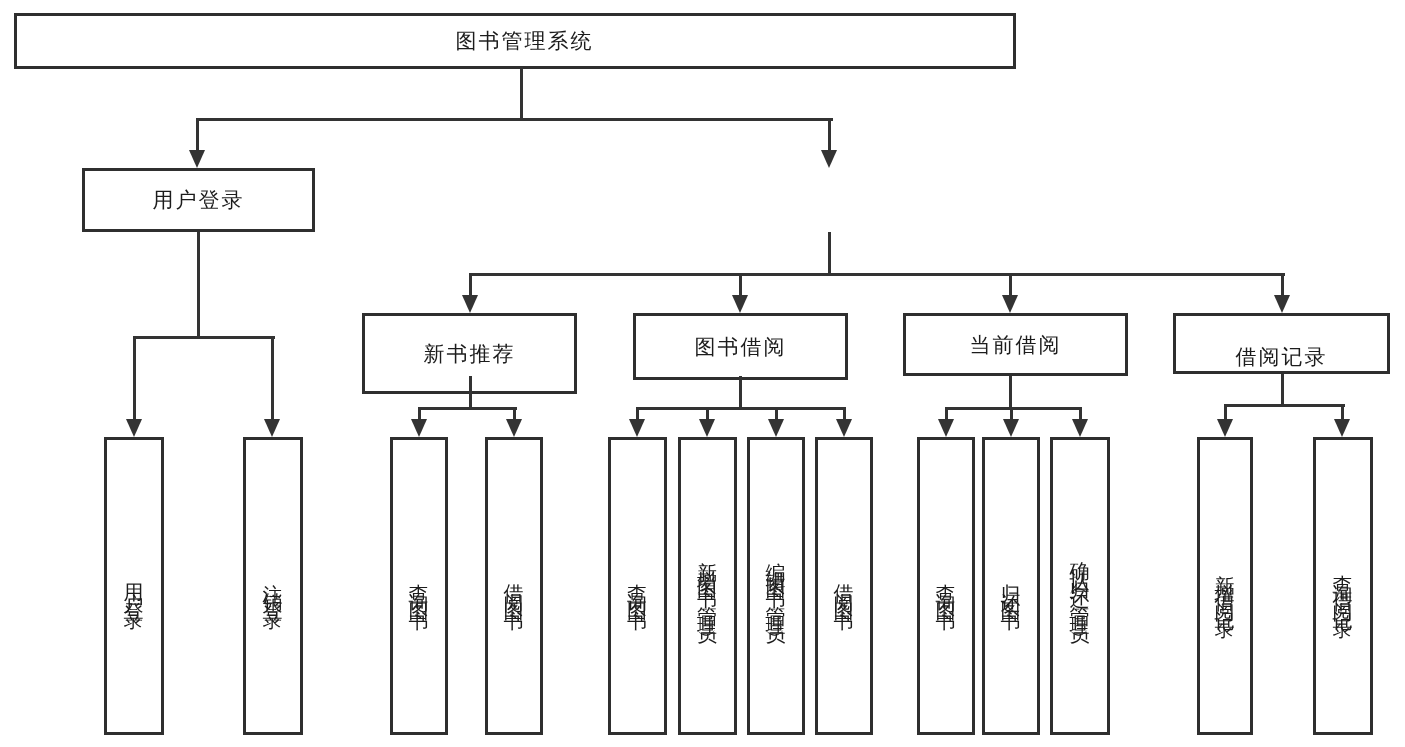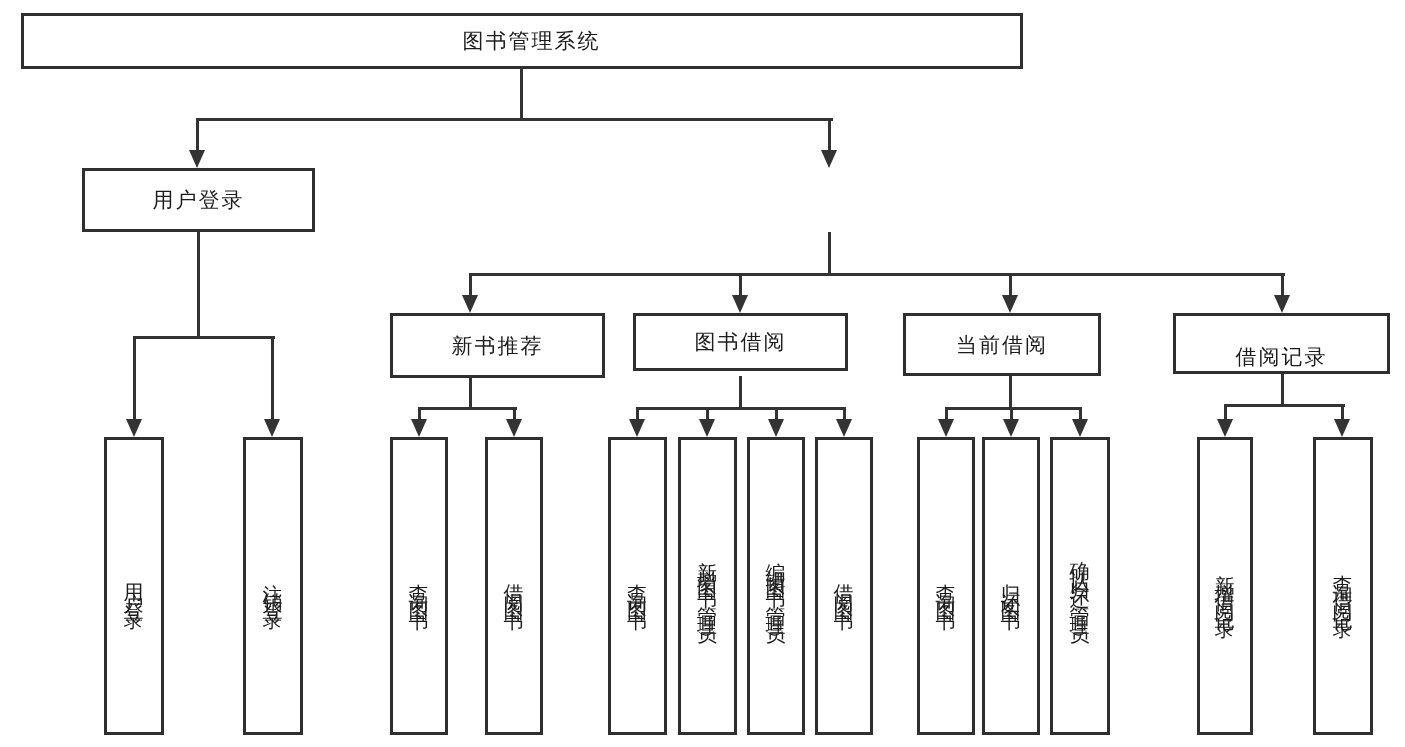--- a/index.html
+++ b/index.html
@@ -47,21 +47,21 @@
     white-space:nowrap;
     text-shadow:0 0 2px #ffffff, 0 0 4px #ffffff;
     z-index:5;
   }
 </style>
 </head>
 <body>
 
 <div id="stage">
 
-  <div class="box h" style="left:21px;top:13px;width:1002px;height:56px;padding-left:19px;">
+  <div class="box h" style="left:14px;top:13px;width:1002px;height:56px;padding-left:19px;">
     <span>图书管理系统</span>
   </div>
 
   <div class="vl" style="left:520px;top:67px;height:53px;"></div>
   <div class="hl" style="left:196px;top:118px;width:637px;"></div>
   <div class="vl" style="left:196px;top:118px;height:34px;"></div>
   <div class="ar" style="left:189px;top:150px;"></div>
   <div class="vl" style="left:828px;top:118px;height:34px;"></div>
   <div class="ar" style="left:821px;top:150px;"></div>
 
@@ -80,27 +80,27 @@
   <div class="hl" style="left:469px;top:273px;width:816px;"></div>
   <div class="vl" style="left:469px;top:273px;height:26px;"></div>
   <div class="ar" style="left:462px;top:295px;"></div>
   <div class="vl" style="left:739px;top:273px;height:26px;"></div>
   <div class="ar" style="left:732px;top:295px;"></div>
   <div class="vl" style="left:1009px;top:273px;height:26px;"></div>
   <div class="ar" style="left:1002px;top:295px;"></div>
   <div class="vl" style="left:1281px;top:273px;height:26px;"></div>
   <div class="ar" style="left:1274px;top:295px;"></div>
 
-  <div class="box h" style="left:362px;top:313px;width:215px;height:65px;margin-left:28px;">
+  <div class="box h" style="left:362px;top:313px;width:215px;height:81px;">
     <span>新书推荐</span>
   </div>
-  <div class="box h" style="left:633px;top:313px;width:215px;height:58px;">
+  <div class="box h" style="left:633px;top:313px;width:215px;height:67px;">
     <span>图书借阅</span>
   </div>
-  <div class="box h" style="left:903px;top:313px;width:198px;height:63px;">
+  <div class="box h" style="left:903px;top:313px;width:225px;height:63px;">
     <span>当前借阅</span>
   </div>
   <div class="box h" style="left:1173px;top:313px;width:217px;height:61px;align-items:flex-end;">
     <span>借阅记录</span>
   </div>
 
   <div class="vl" style="left:469px;top:376px;height:34px;"></div>
   <div class="hl" style="left:418px;top:407px;width:99px;"></div>
   <div class="vl" style="left:418px;top:407px;height:16px;"></div>
   <div class="ar" style="left:411px;top:419px;"></div>

